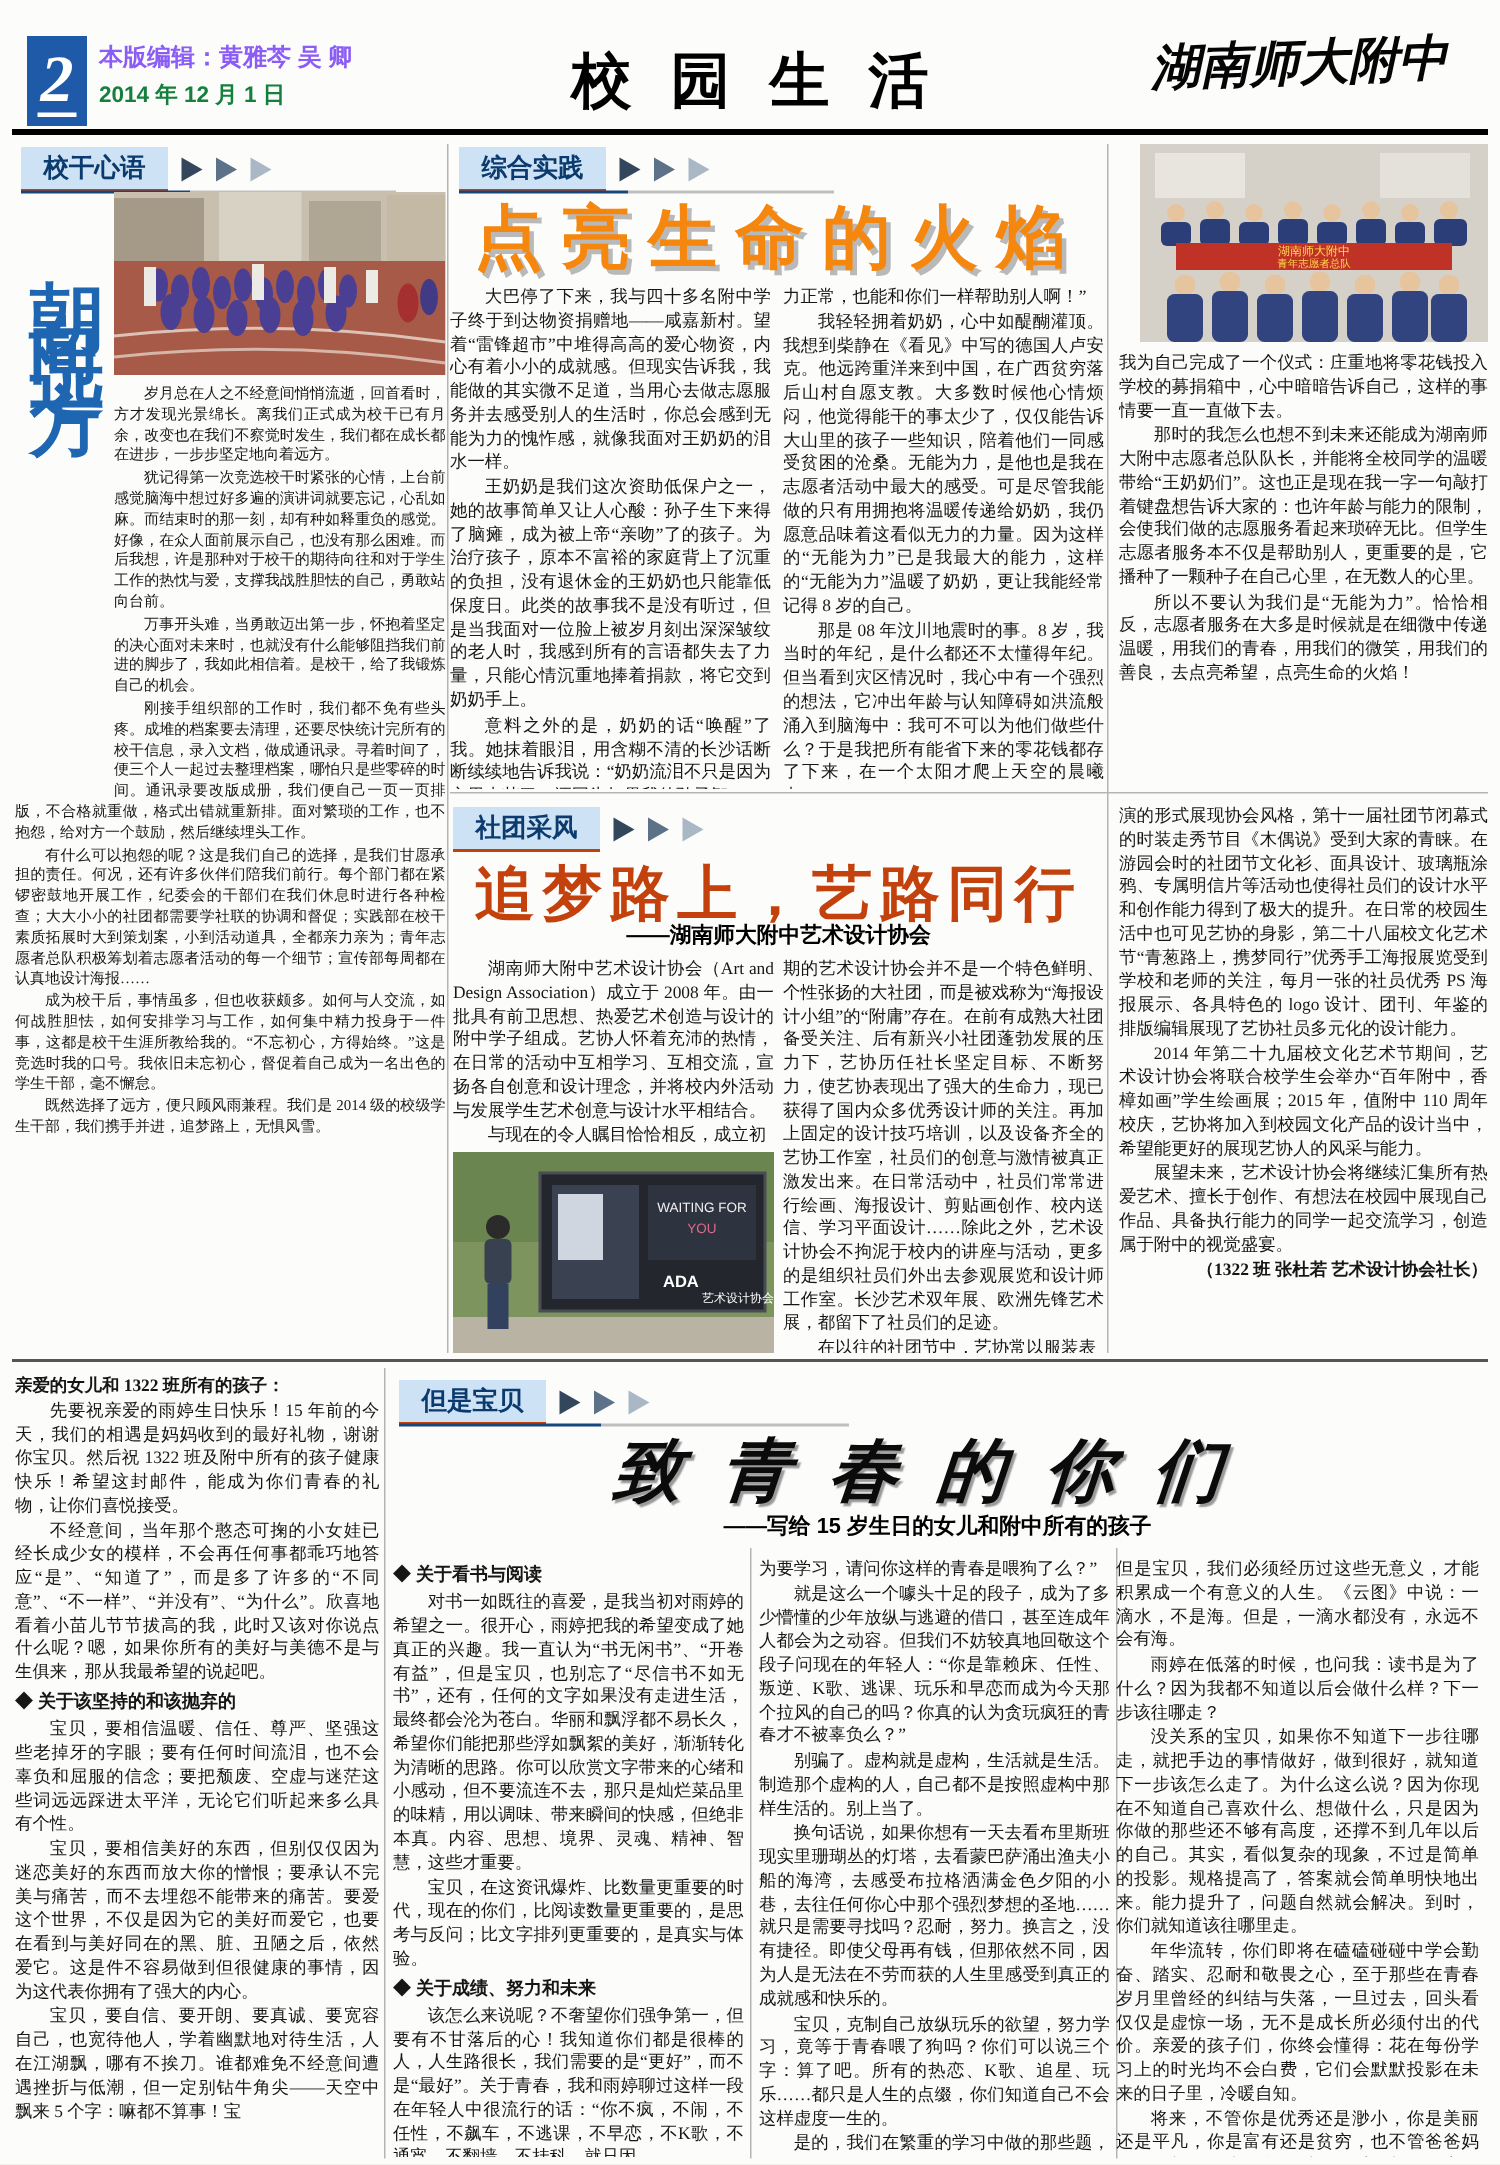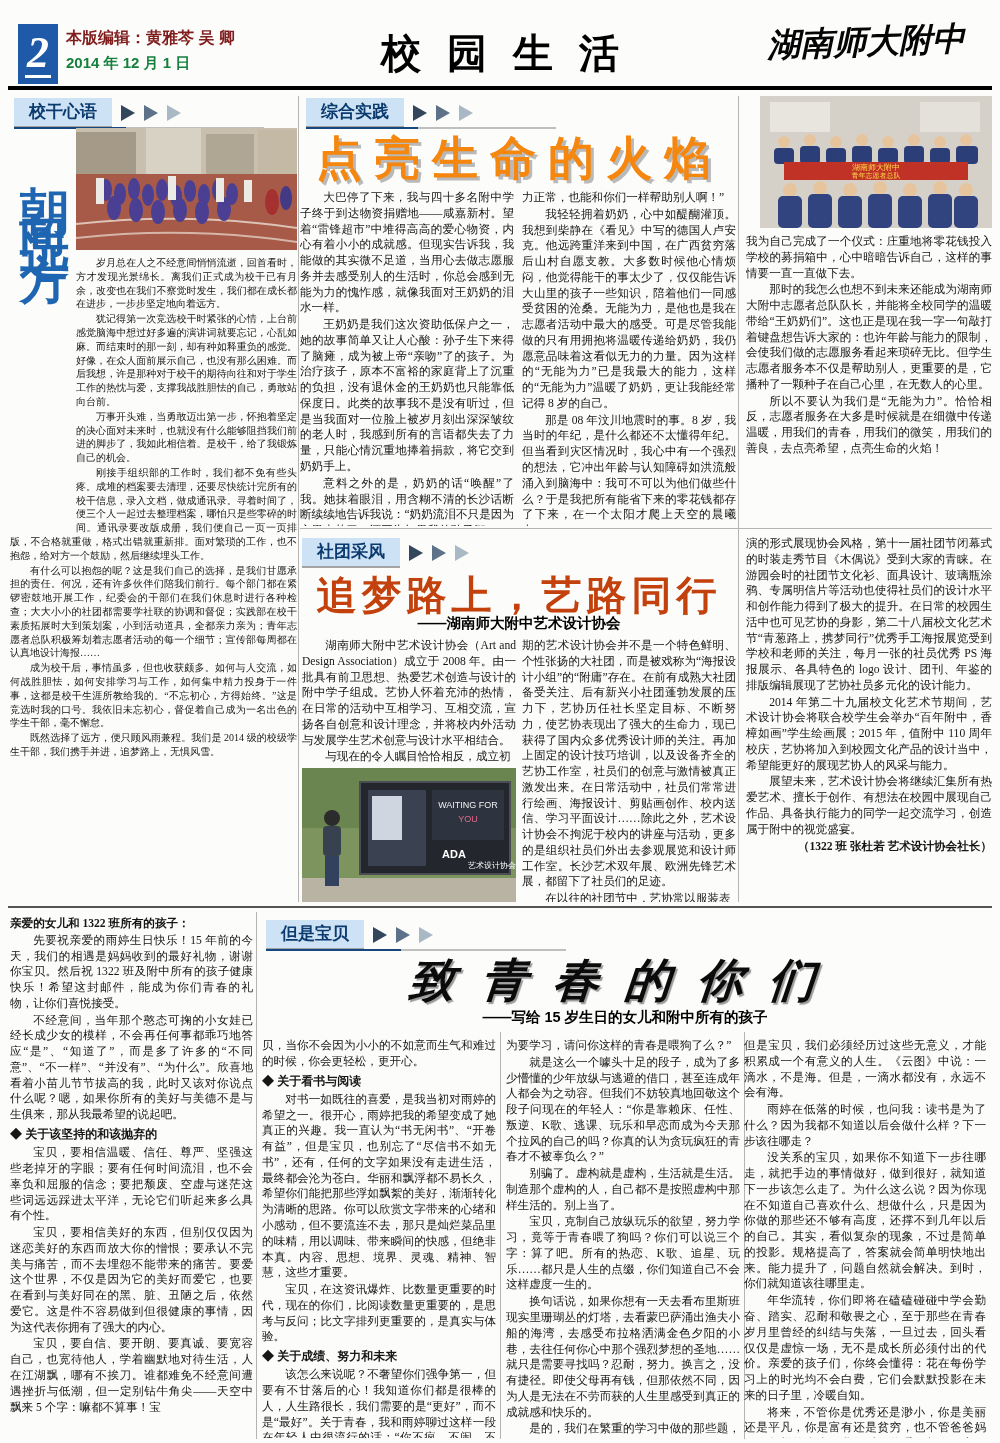--- a/index.html
+++ b/index.html
@@ -2,31 +2,31 @@
 <html><head>
 <meta charset="utf-8">
 <style>
   html,body{margin:0;padding:0;background:#e8e8e4;}
   .page{position:relative;width:1000px;height:1443px;background:#fcfcfa;margin:0 auto;
         font-family:"Liberation Serif","DejaVu Serif",serif;color:#161616;overflow:hidden;}
   
   .pagenum{position:absolute;left:18px;top:24px;width:40px;height:60px;background:#1e5aa8;
            color:#fff;font:italic 700 44px/58px "Liberation Serif",serif;text-align:center;}
   .pagenum i{position:absolute;left:7px;bottom:6px;width:26px;height:3px;background:#fff;}
-  .ed-line{position:absolute;left:66px;top:28px;font:700 16px "Liberation Sans",sans-serif;color:#7f1d1d;}
+  .ed-line{position:absolute;left:66px;top:28px;font:700 16px "Liberation Sans",sans-serif;color:#8b5cf6;}
   .date-line{position:absolute;left:66px;top:54px;font:700 15px "Liberation Sans",sans-serif;color:#15803d;}
   .page-title{position:absolute;left:310px;top:26px;width:380px;text-align:center;
               font:900 40px "Liberation Serif",serif;letter-spacing:26px;text-indent:26px;color:#000;}
   .masthead{position:absolute;right:14px;top:20px;width:240px;text-align:center;
             font:italic 700 33px "Liberation Serif",serif;transform:rotate(-2deg);color:#050505;}
   .rule-top{position:absolute;left:8px;right:8px;top:86px;height:4px;background:#000;}
   
   .sec{position:absolute;display:flex;align-items:center;gap:9px;}
   .sec .box{background:#cde2f4;color:#0a3a6e;font:700 17px/26px "Liberation Sans",sans-serif;
-            padding:1px 15px;border-bottom:2px solid #a3a3a3;}
+            padding:1px 15px;border-bottom:2px solid #c2410c;}
   .tri{width:0;height:0;border-top:8px solid transparent;border-bottom:8px solid transparent;}
   .tri.t1{border-left:14px solid #33465c;}
   .tri.t2{border-left:14px solid #5d7289;}
   .tri.t3{border-left:14px solid #aab8c6;}
   .labelline{position:absolute;height:2px;background:linear-gradient(to right,#16467e 0 45%,#bfbfbf 45%);}
   
   .col{position:absolute;text-align:justify;font-size:11.6px;line-height:1.36;overflow:hidden;}
   .col p{margin:0 0 1px 0;text-indent:2em;}
   .col p.cont{text-indent:0;}
   .col p.salut{text-indent:0;font-weight:700;}
@@ -269,34 +269,33 @@
     <span class="tri t1"></span>
     <span class="tri t2"></span>
     <span class="tri t3"></span>
   </div>
   <div class="labelline" style="left:266px;top:949px;width:300px;"></div>
 
   <div class="hl-brush" style="left:300px;top:950px;width:650px;">致青春的你们</div>
   <div class="subtitle" style="left:300px;top:1008px;width:650px;">——写给 15 岁生日的女儿和附中所有的孩子</div>
 
   <div class="col" style="left:262px;top:1038px;width:234px;height:400px;">
-    <p class="cont">贝，当你不会因为小小的不如意而生气和难过的时候，你会更轻松，更开心。</p>
     <p class="subhead">◆ 关于看书与阅读</p>
     <p>对书一如既往的喜爱，是我当初对雨婷的希望之一。很开心，雨婷把我的希望变成了她真正的兴趣。我一直认为“书无闲书”、“开卷有益”，但是宝贝，也别忘了“尽信书不如无书”，还有，任何的文字如果没有走进生活，最终都会沦为苍白。华丽和飘浮都不易长久，希望你们能把那些浮如飘絮的美好，渐渐转化为清晰的思路。你可以欣赏文字带来的心绪和小感动，但不要流连不去，那只是灿烂菜品里的味精，用以调味、带来瞬间的快感，但绝非本真。内容、思想、境界、灵魂、精神、智慧，这些才重要。</p>
     <p>宝贝，在这资讯爆炸、比数量更重要的时代，现在的你们，比阅读数量更重要的，是思考与反问；比文字排列更重要的，是真实与体验。</p>
     <p class="subhead">◆ 关于成绩、努力和未来</p>
     <p>该怎么来说呢？不奢望你们强争第一，但要有不甘落后的心！我知道你们都是很棒的人，人生路很长，我们需要的是“更好”，而不是“最好”。关于青春，我和雨婷聊过这样一段在年轻人中很流行的话：“你不疯，不闹，不任性，不飙车，不逃课，不早恋，不K歌，不通宵，不翻墙，不挂科，就只因</p>
   </div>
 
   <div class="col" style="left:506px;top:1038px;width:234px;height:400px;">
     <p class="cont">为要学习，请问你这样的青春是喂狗了么？”</p>
     <p>就是这么一个噱头十足的段子，成为了多少懵懂的少年放纵与逃避的借口，甚至连成年人都会为之动容。但我们不妨较真地回敬这个段子问现在的年轻人：“你是靠赖床、任性、叛逆、K歌、逃课、玩乐和早恋而成为今天那个拉风的自己的吗？你真的认为贪玩疯狂的青春才不被辜负么？”</p>
     <p>别骗了。虚构就是虚构，生活就是生活。制造那个虚构的人，自己都不是按照虚构中那样生活的。别上当了。</p>
+    <p>换句话说，如果你想有一天去看布里斯班现实里珊瑚丛的灯塔，去看蒙巴萨涌出渔夫小船的海湾，去感受布拉格洒满金色夕阳的小巷，去往任何你心中那个强烈梦想的圣地……就只是需要寻找吗？忍耐，努力。换言之，没有捷径。即使父母再有钱，但那依然不同，因为人是无法在不劳而获的人生里感受到真正的成就感和快乐的。</p>
     <p>宝贝，克制自己放纵玩乐的欲望，努力学习，竟等于青春喂了狗吗？你们可以说三个字：算了吧。所有的热恋、K歌、追星、玩乐……都只是人生的点缀，你们知道自己不会这样虚度一生的。</p>
-    <p>换句话说，如果你想有一天去看布里斯班现实里珊瑚丛的灯塔，去看蒙巴萨涌出渔夫小船的海湾，去感受布拉格洒满金色夕阳的小巷，去往任何你心中那个强烈梦想的圣地……就只是需要寻找吗？忍耐，努力。换言之，没有捷径。即使父母再有钱，但那依然不同，因为人是无法在不劳而获的人生里感受到真正的成就感和快乐的。</p>
     <p>是的，我们在繁重的学习中做的那些题，背的那些公式，为之耽误的那些睡眠和玩耍的时间，看上去是那么没有意义。</p>
   </div>
 
   <div class="col" style="left:744px;top:1038px;width:242px;height:400px;">
     <p class="cont">但是宝贝，我们必须经历过这些无意义，才能积累成一个有意义的人生。《云图》中说：一滴水，不是海。但是，一滴水都没有，永远不会有海。</p>
     <p>雨婷在低落的时候，也问我：读书是为了什么？因为我都不知道以后会做什么样？下一步该往哪走？</p>
     <p>没关系的宝贝，如果你不知道下一步往哪走，就把手边的事情做好，做到很好，就知道下一步该怎么走了。为什么这么说？因为你现在不知道自己喜欢什么、想做什么，只是因为你做的那些还不够有高度，还撑不到几年以后的自己。其实，看似复杂的现象，不过是简单的投影。规格提高了，答案就会简单明快地出来。能力提升了，问题自然就会解决。到时，你们就知道该往哪里走。</p>
     <p>年华流转，你们即将在磕磕碰碰中学会勤奋、踏实、忍耐和敬畏之心，至于那些在青春岁月里曾经的纠结与失落，一旦过去，回头看仅仅是虚惊一场，无不是成长所必须付出的代价。亲爱的孩子们，你终会懂得：花在每份学习上的时光均不会白费，它们会默默投影在未来的日子里，冷暖自知。</p>
     <p>将来，不管你是优秀还是渺小，你是美丽还是平凡，你是富有还是贫穷，也不管爸爸妈妈有怎样的人生，我们对你的爱，都会不离不弃。我想，这也是所有父母的心声。所以宝贝，你们只需努力和自己赛跑就好了，剩下的，交给时光。</p>
 

